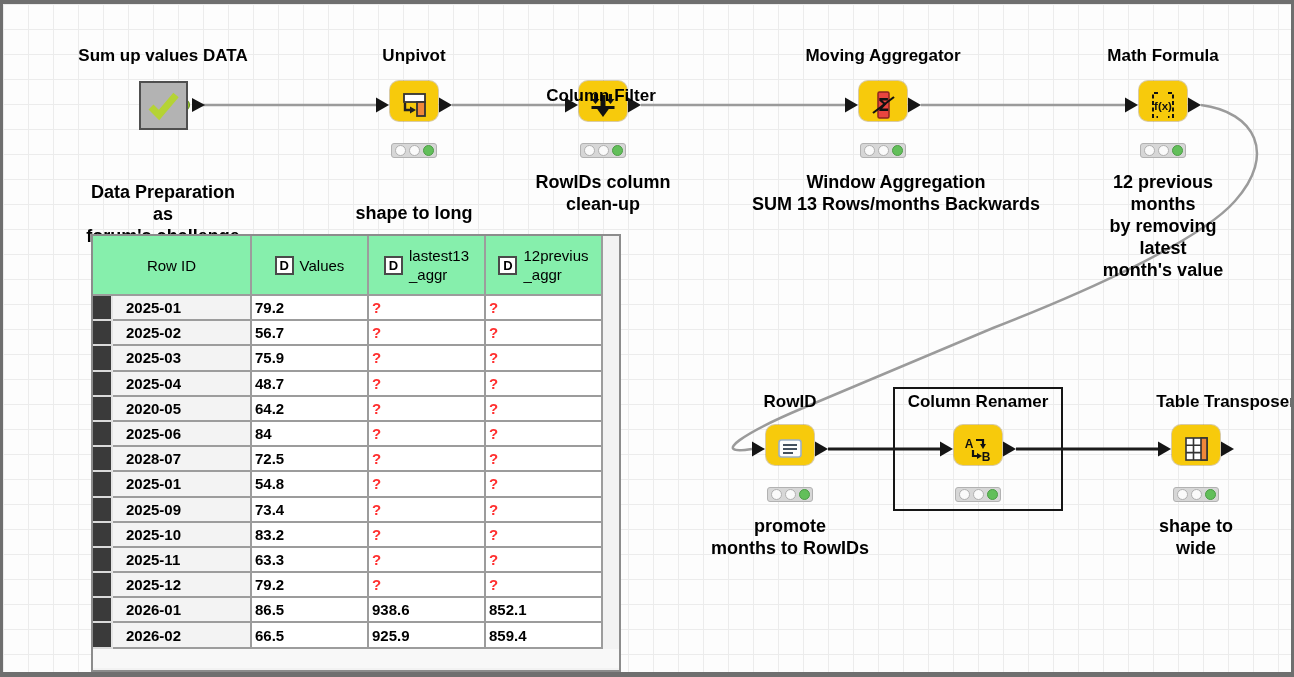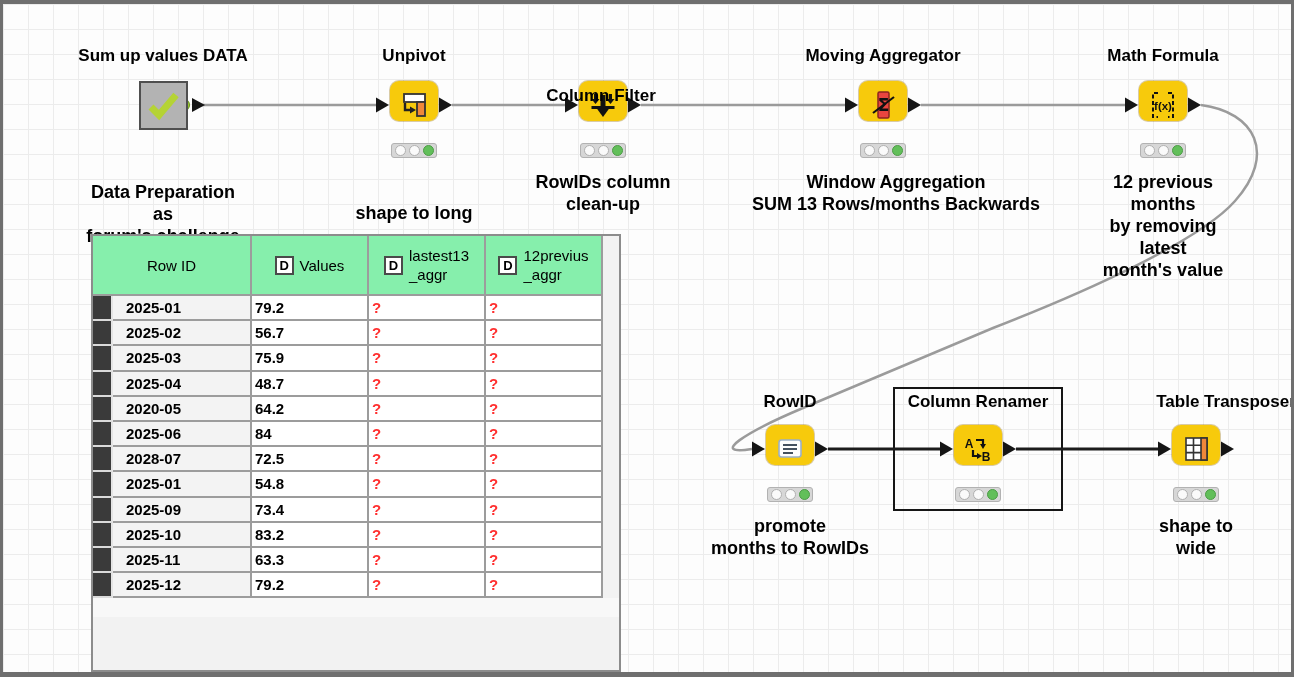--- a/index.html
+++ b/index.html
@@ -316,17 +316,31 @@
           <div class="tcell c2 missing">?</div>
           <div class="tcell c3 missing">?</div>
         </div>
         <div class="trow">
           <div class="tsel"></div>
           <div class="tcell c0">2025-12</div>
           <div class="tcell c1">79.2</div>
           <div class="tcell c2 missing">?</div>
           <div class="tcell c3 missing">?</div>
         </div>
+        <div class="trow">
+          <div class="tsel"></div>
+          <div class="tcell c0">2026-01</div>
+          <div class="tcell c1">86.5</div>
+          <div class="tcell c2">938.6</div>
+          <div class="tcell c3">852.1</div>
+        </div>
+        <div class="trow">
+          <div class="tsel"></div>
+          <div class="tcell c0">2026-02</div>
+          <div class="tcell c1">66.5</div>
+          <div class="tcell c2">925.9</div>
+          <div class="tcell c3">859.4</div>
+        </div>
       </div>
     <div class="tfoot"></div>
   </div>
 
 </div>
 
 </body></html>

